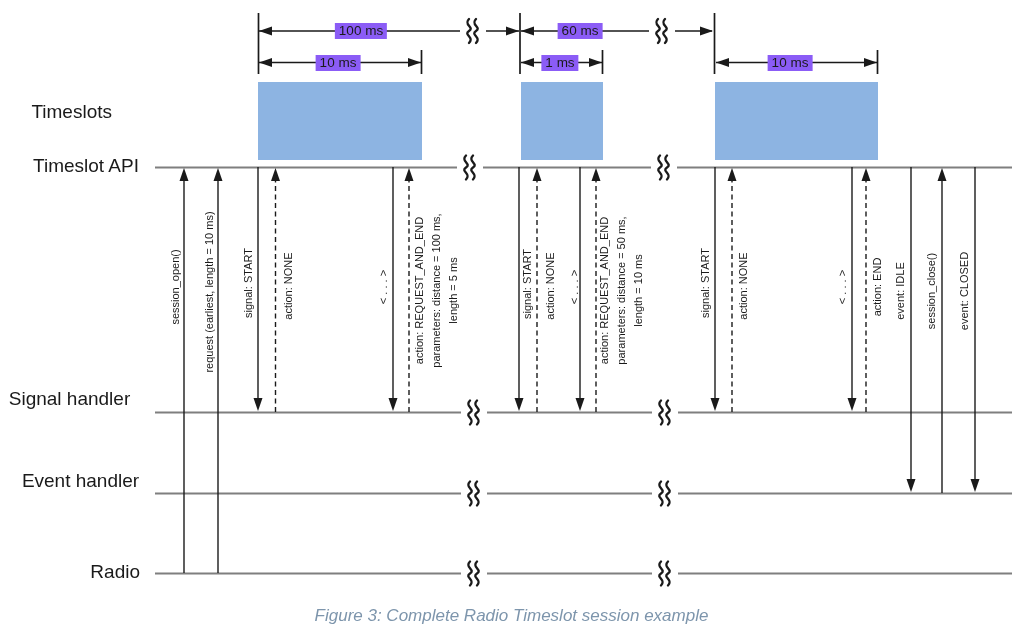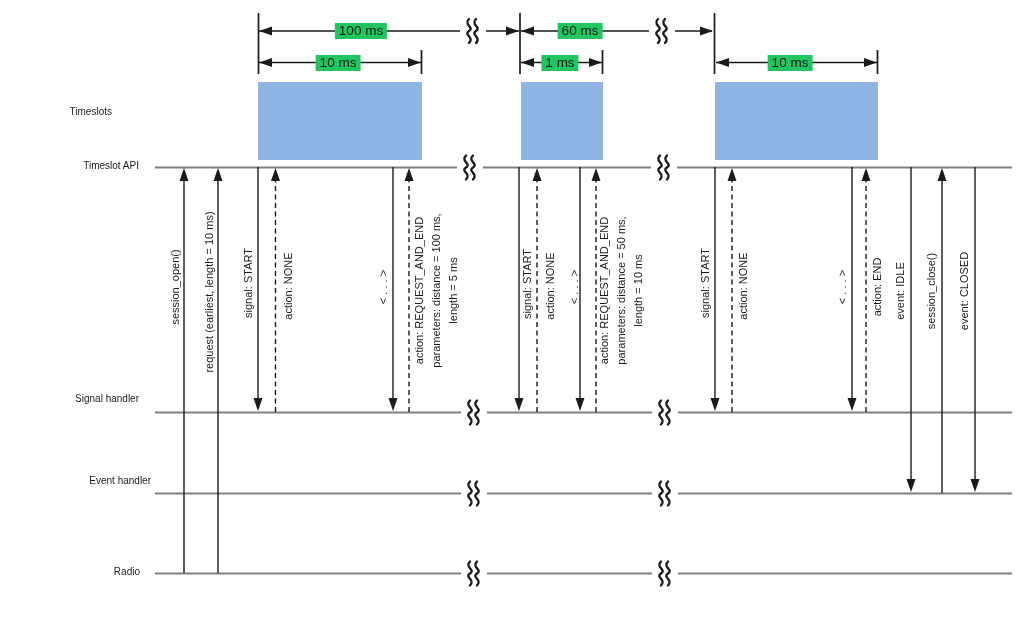--- a/index.html
+++ b/index.html
@@ -5,26 +5,26 @@
   html,body{margin:0;padding:0;background:#ffffff;}
   .figure{
     position:relative;
     width:1023px;height:635px;
     background:#ffffff;
     font-family:"Liberation Sans", sans-serif;
     color:#1a1a1a;
     overflow:hidden;
   }
   .layer{position:absolute;left:0;top:0;}
-  .lbl{position:absolute;font-size:10px;line-height:16px;color:#1a1a1a;}
+  .lbl{position:absolute;font-size:19px;line-height:16px;color:#1a1a1a;}
   .lane-lbl{text-align:right;}
-  .lane-lbl.two{line-height:22px;}
+  .lane-lbl.two{line-height:22px;text-align:center;}
   .dim-lbl{
     position:absolute;font-size:13.5px;line-height:16px;
-    background:#22c55e;padding:0 4px;white-space:nowrap;
+    background:#8b5cf6;padding:0 4px;white-space:nowrap;
     transform:translate(-50%,-50%);
   }
   .rot{
     position:absolute;font-size:11px;line-height:14px;
     text-align:center;white-space:nowrap;
     transform:rotate(-90deg);
   }
   .rot.block{line-height:17px;white-space:normal;}
   .rot.block div{white-space:nowrap;}
   .caption{
@@ -198,13 +198,14 @@
     <div>length = 10 ms</div>
   </div>
   <div class="rot" style="left:595px;top:276px;width:220px;">signal: START</div>
   <div class="rot" style="left:633px;top:279px;width:220px;">action: NONE</div>
   <div class="rot" style="left:732px;top:280px;width:220px;">&lt; . . . &gt;</div>
   <div class="rot" style="left:767px;top:280px;width:220px;">action: END</div>
   <div class="rot" style="left:790px;top:284px;width:220px;">event: IDLE</div>
   <div class="rot" style="left:821px;top:284px;width:220px;">session_close()</div>
   <div class="rot" style="left:854px;top:284px;width:220px;">event: CLOSED</div>
 
+  <div class="caption" style="color:#7D95AC;">Figure 3: Complete Radio Timeslot session example</div>
 </div>
 
 </body></html>

